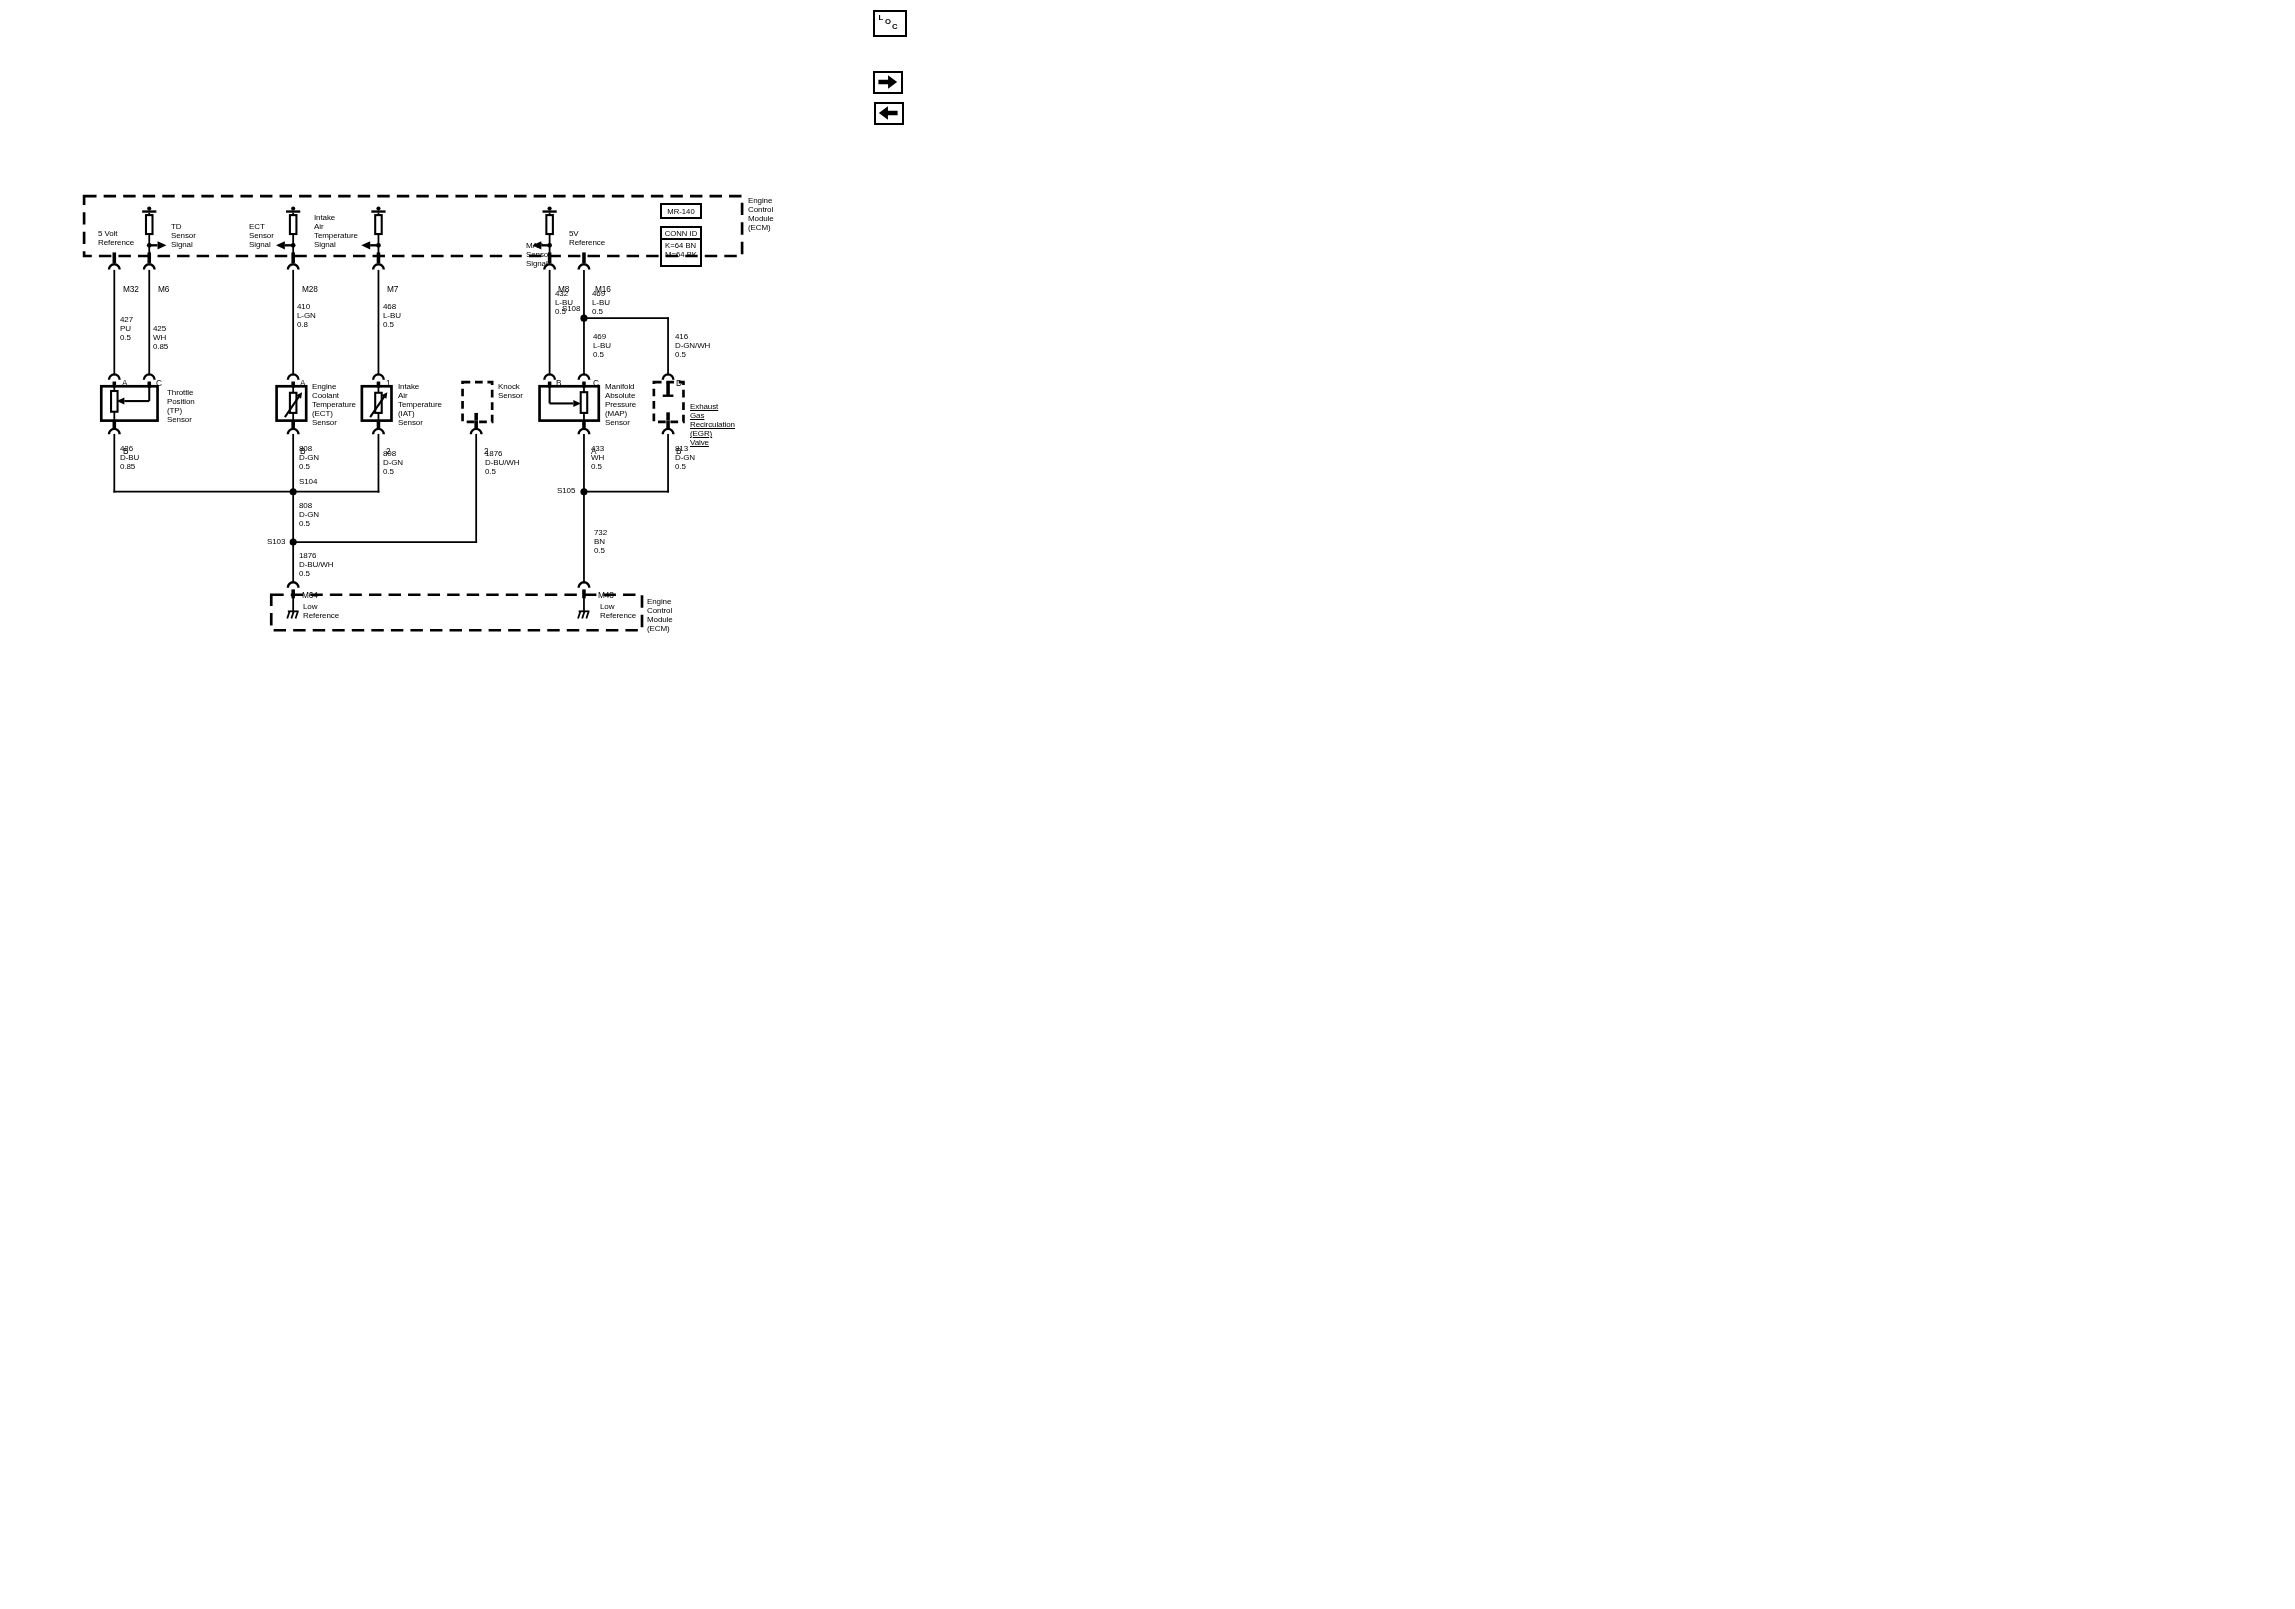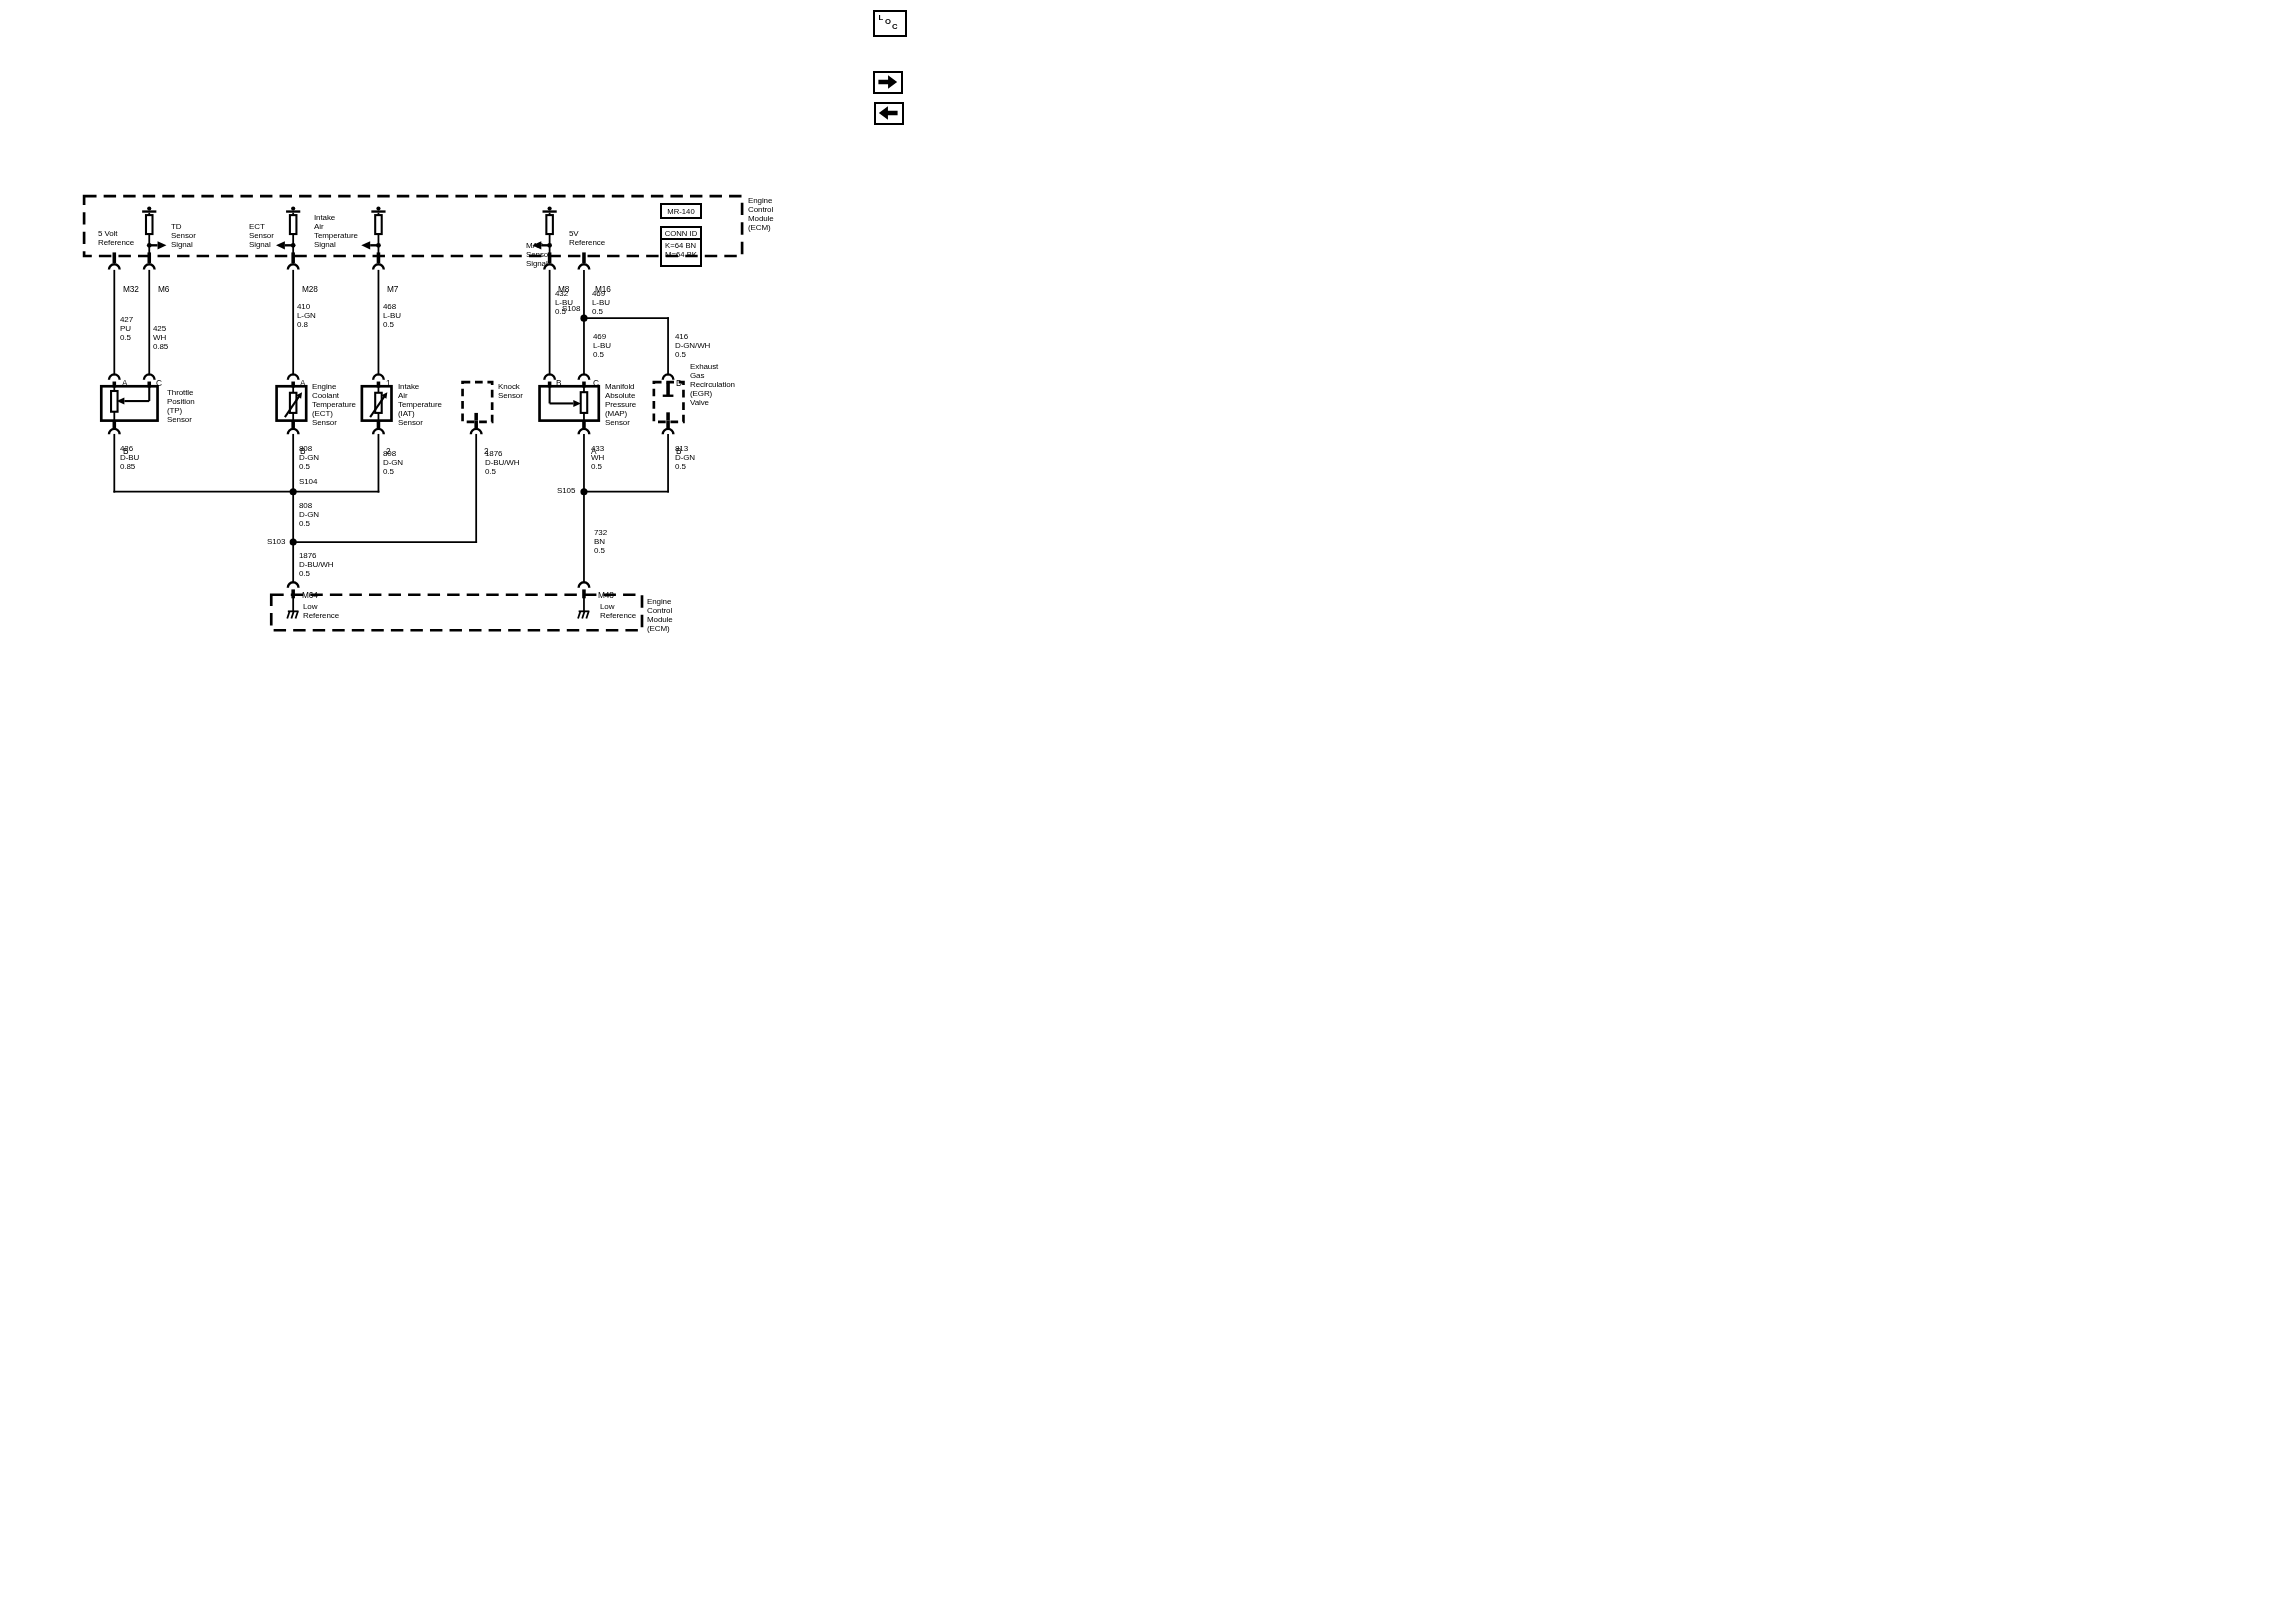--- a/index.html
+++ b/index.html
@@ -325,21 +325,21 @@
 Temperature
 (IAT)
 Sensor</div>
   <div class="lbl" style="left:498px;top:382px;">Knock
 Sensor</div>
   <div class="lbl" style="left:605px;top:382px;">Manifold
 Absolute
 Pressure
 (MAP)
 Sensor</div>
-  <div class="lbl" style="left:690px;top:362px;">Exhaust
+  <div class="lbl" style="left:690px;top:402px;text-decoration:underline;">Exhaust
 Gas
 Recirculation
 (EGR)
 Valve</div>
 
   <div class="lbl pin" style="left:123px;top:435px;">B</div>
   <div class="lbl pin" style="left:300px;top:435px;">B</div>
   <div class="lbl pin" style="left:386px;top:435px;">2</div>
   <div class="lbl pin" style="left:484px;top:435px;">2</div>
   <div class="lbl pin" style="left:591px;top:435px;">A</div>

